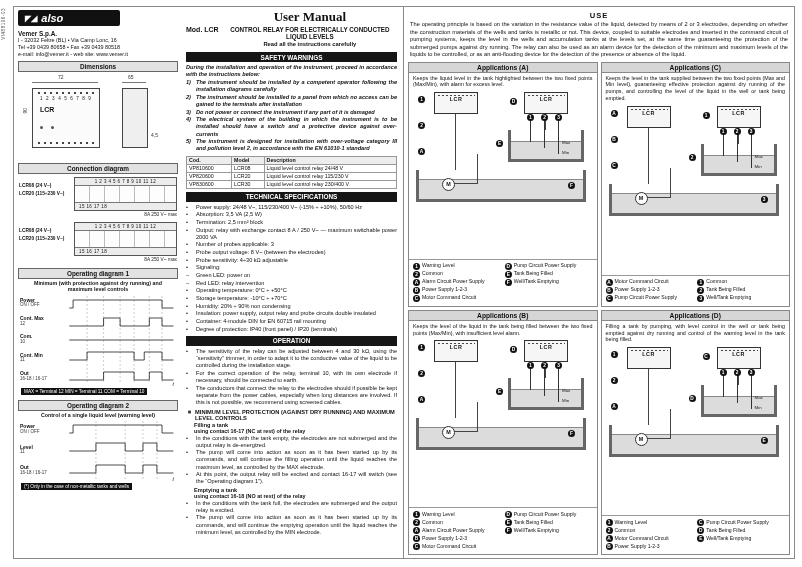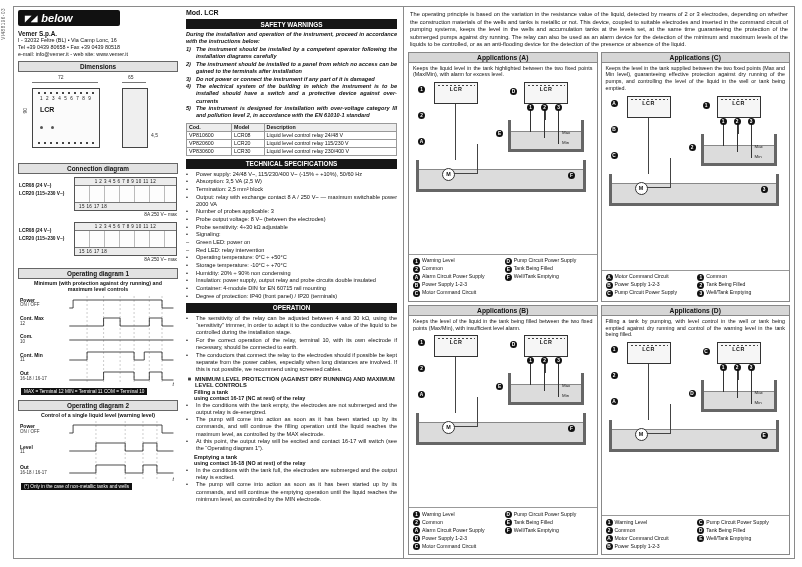--- a/index.html
+++ b/index.html
@@ -117,21 +117,21 @@
 
 <div class="page">
   <div class="doccode">VI488196-03</div>
   <div class="sheet">
 
     <div class="lhalf">
 
       <div class="ncol">
         <div class="logo">
           <span class="logo-glyph">◤◢</span>
-          <span>below</span>
+          <span>also</span>
         </div>
         <div>
           <div class="coname">Vemer S.p.A.</div>
           <div class="coline">I - 32032 Feltre (BL) • Via Camp Lonc, 16</div>
           <div class="coline">Tel +39 0439 80658 • Fax +39 0439 80518</div>
           <div class="coline">e-mail: info@vemer.it  -  web site: www.vemer.it</div>
         </div>
 
         <div class="sec">
           <div class="gbar">Dimensions</div>
@@ -271,20 +271,25 @@
             </svg>
             <span class="t-axis">t</span>
           </div>
           <div class="op-note">(*) Only in the case of non-metallic tanks and wells</div>
         </div>
       </div>
 
       <div class="ccol">
         <div class="um-head">
           <span class="mod">Mod. LCR</span>
+          <div class="um-stack">
+            <div class="um-title">User Manual</div>
+            <div class="um-sub">CONTROL RELAY FOR ELECTRICALLY CONDUCTED LIQUID LEVELS</div>
+            <div class="um-note">Read all the instructions carefully</div>
+          </div>
         </div>
 
 
         <div class="bbar">SAFETY WARNINGS</div>
         <div class="p intro-it">During the installation and operation of the instrument, proceed in accordance with the instructions below:</div>
         <div class="safety-list">
             <div class="li">
             <span class="m">1)</span>
             <span>The instrument should be installed by a competent operator following the installation diagrams carefully</span>
           </div>
@@ -447,20 +452,21 @@
             <div class="li">
             <span class="m">•</span>
             <span>The pump will come into action as soon as it has been started up by its commands, and will continue the emptying operation until the liquid reaches the minimum level, as controlled by the MIN electrode.</span>
           </div>
           </div>
 
       </div>
     </div>
 
     <div class="rhalf">
+      <div class="use-h">USE</div>
       <div class="use-p">The operating principle is based on the variation in the resistance value of the liquid, detected by means of 2 or 3 electrodes, depending on whether the construction materials of the wells and tanks is metallic or not. This device, coupled to suitable electrodes and inserted in the command circuit of pumping systems, keeps the level in the wells and accumulation tanks at the levels set, at the same time guaranteeing the protection of the submerged pumps against dry running. The relay can also be used as an alarm device for the detection of the minimum and maximum levels of the liquids to be controlled, or as an anti-flooding device for the detection of the presence or absence of the liquid.</div>
 
       <div class="apps">
 
         <div class="app">
           <div class="abar">Applications (A)</div>
           <div class="adesc">Keeps the liquid level in the tank highlighted between the two fixed points (Max/Min), with alarm for excess level.</div>
           <div class="diag">
             <div class="dev" style="left:22px;top:2px;">
               <div class="pins"></div>

